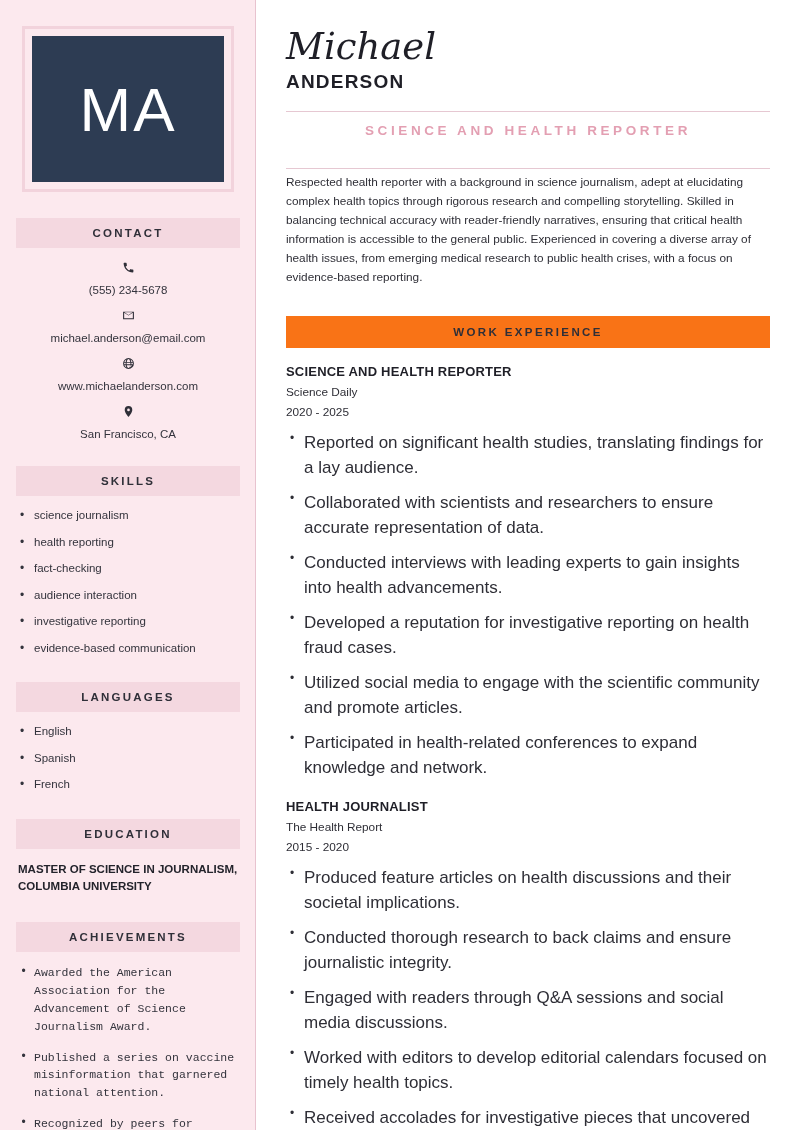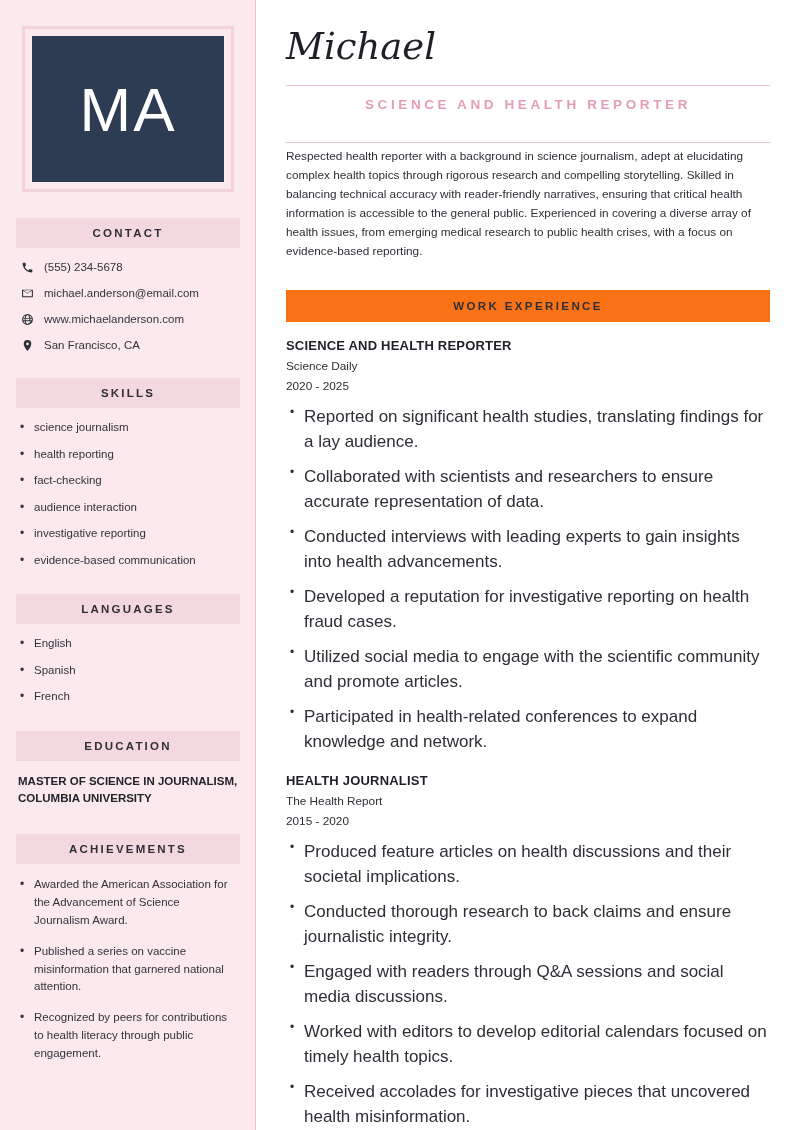--- a/index.html
+++ b/index.html
@@ -66,20 +66,21 @@
   }
 
   .contact-list { margin: 0 4px; }
   .contact-row {
     display: flex;
     align-items: center;
     gap: 10px;
     margin-bottom: 12px;
     font-size: 11.5px;
     color: #33333c;
+    flex-direction: column;
   }
   .contact-row .ic {
     width: 14px; height: 14px;
     flex: 0 0 14px;
     display: flex; align-items: center; justify-content: center;
     color: #2f2f38;
   }
   .contact-row .ic svg { width: 13px; height: 13px; fill: #2f2f38; }
 
   ul.side-ul {
@@ -103,21 +104,21 @@
   }
 
   .edu-block {
     font-size: 11.5px;
     font-weight: bold;
     color: #23232b;
     line-height: 1.55;
     margin: 0 2px 8px;
   }
 
-  ul.side-ul.ach li { margin-bottom: 13px; line-height: 1.55; }
+  ul.side-ul.ach li { margin-bottom: 13px; line-height: 1.55; font-family: Liberation Mono, monospace; }
 
   
   .main {
     flex: 1;
     padding: 28px 30px 0 30px;
   }
   .name-script {
     font-family: "DejaVu Serif", serif;
     font-style: italic;
     font-size: 37px;
@@ -270,20 +271,21 @@
     <div class="side-heading">ACHIEVEMENTS</div>
     <ul class="side-ul ach">
       <li>Awarded the American Association for the Advancement of Science Journalism Award.</li>
       <li>Published a series on vaccine misinformation that garnered national attention.</li>
       <li>Recognized by peers for contributions to health literacy through public engagement.</li>
     </ul>
   </aside>
 
   <main class="main">
     <div class="name-script">Michael</div>
+    <div class="name-last">ANDERSON</div>
 
     <div class="rule"></div>
     <div class="job-title">SCIENCE AND HEALTH REPORTER</div>
     <div class="rule"></div>
 
     <p class="summary">Respected health reporter with a background in science journalism, adept at elucidating complex health topics through rigorous research and compelling storytelling. Skilled in balancing technical accuracy with reader-friendly narratives, ensuring that critical health information is accessible to the general public. Experienced in covering a diverse array of health issues, from emerging medical research to public health crises, with a focus on evidence-based reporting.</p>
 
     <div class="section-bar">WORK EXPERIENCE</div>
 
     <div class="exp-block">

